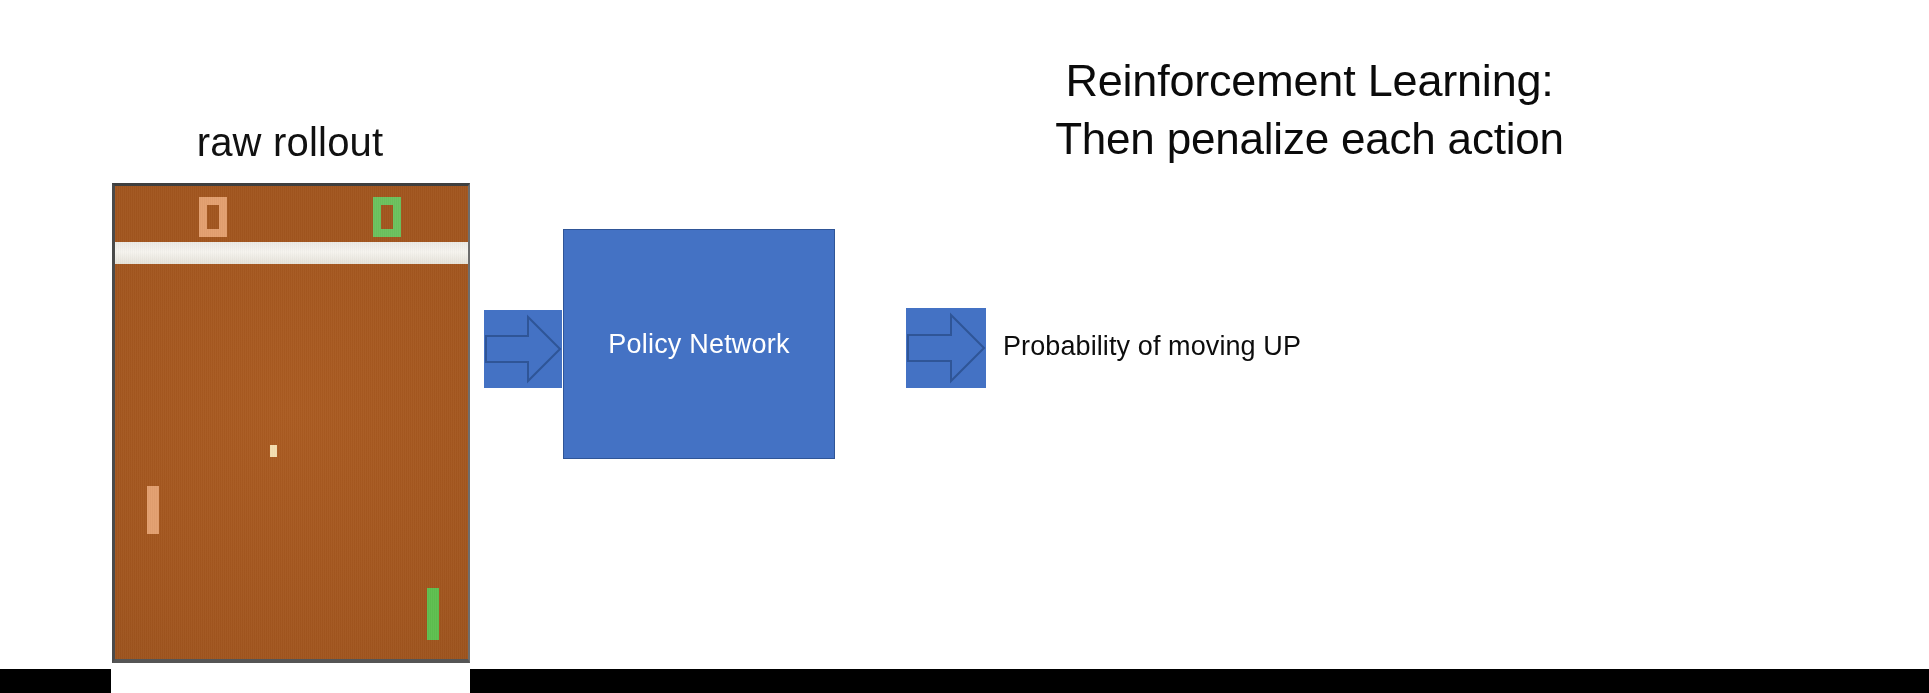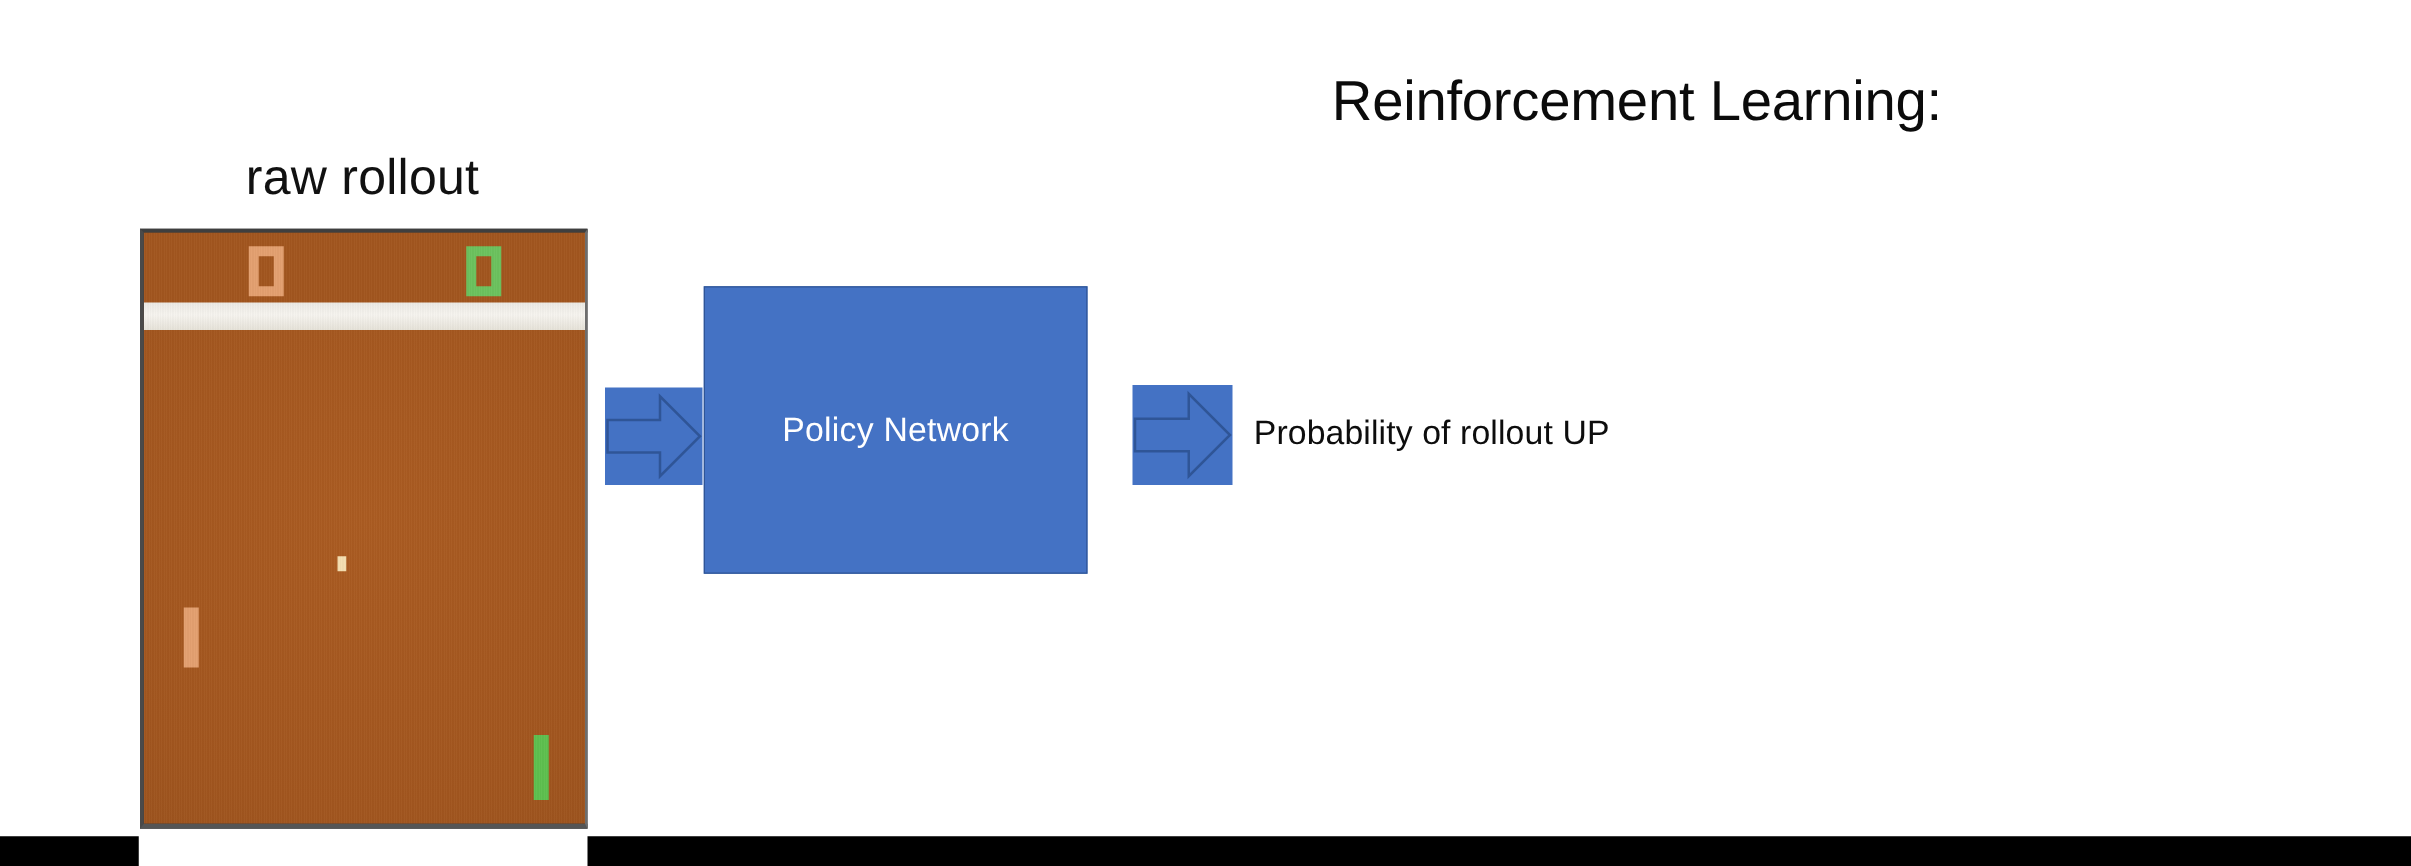--- a/index.html
+++ b/index.html
@@ -139,21 +139,21 @@
   .arrow svg { display: block; }
 
   .arrow-1 { left: 484px; top: 310px; }
   .arrow-2 { left: 906px; top: 308px; }
 
   
   .policy-box {
     position: absolute;
     left: 563px;
     top: 229px;
-    width: 307px;
+    width: 272px;
     height: 230px;
     background: #4472c4;
     border: 1px solid #2f5597;
     box-sizing: border-box;
     display: flex;
     align-items: center;
     justify-content: center;
   }
   .policy-box-label {
     color: #ffffff;
@@ -208,20 +208,21 @@
   .bottom-bar-left  { left: 0px;   width: 111px; }
   .bottom-bar-right { left: 470px; width: 1459px; }
 </style>
 </head>
 <body>
 
 <div class="slide">
 
   <div class="heading-block">
     <div class="heading-line l1">Reinforcement Learning:</div>
+    <div class="heading-line l3">Then penalize each action</div>
   </div>
 
   <div class="raw-pixels-label">raw rollout</div>
 
   <div class="pong-frame">
     <div class="pong-screen">
 
       <div class="pong-score-band"></div>
 
       <div class="pong-score-digit score-left">
@@ -249,18 +250,18 @@
   <div class="policy-box">
     <span class="policy-box-label">Policy Network</span>
   </div>
 
   <div class="arrow arrow-2">
     <svg width="80" height="80" viewBox="0 0 80 80" aria-hidden="true">
       <polygon points="2,27 45,27 45,7 78,40 45,73 45,53 2,53" fill="#4472c4" stroke="#2f5597" stroke-width="2"></polygon>
     </svg>
   </div>
 
-  <div class="output-label">Probability of rollout UP</div>
+  <div class="output-label">Probability of moving UP</div>
 
   <div class="bottom-bar bottom-bar-left"></div>
   <div class="bottom-bar bottom-bar-right"></div>
 
 </div>
 
 </body></html>

